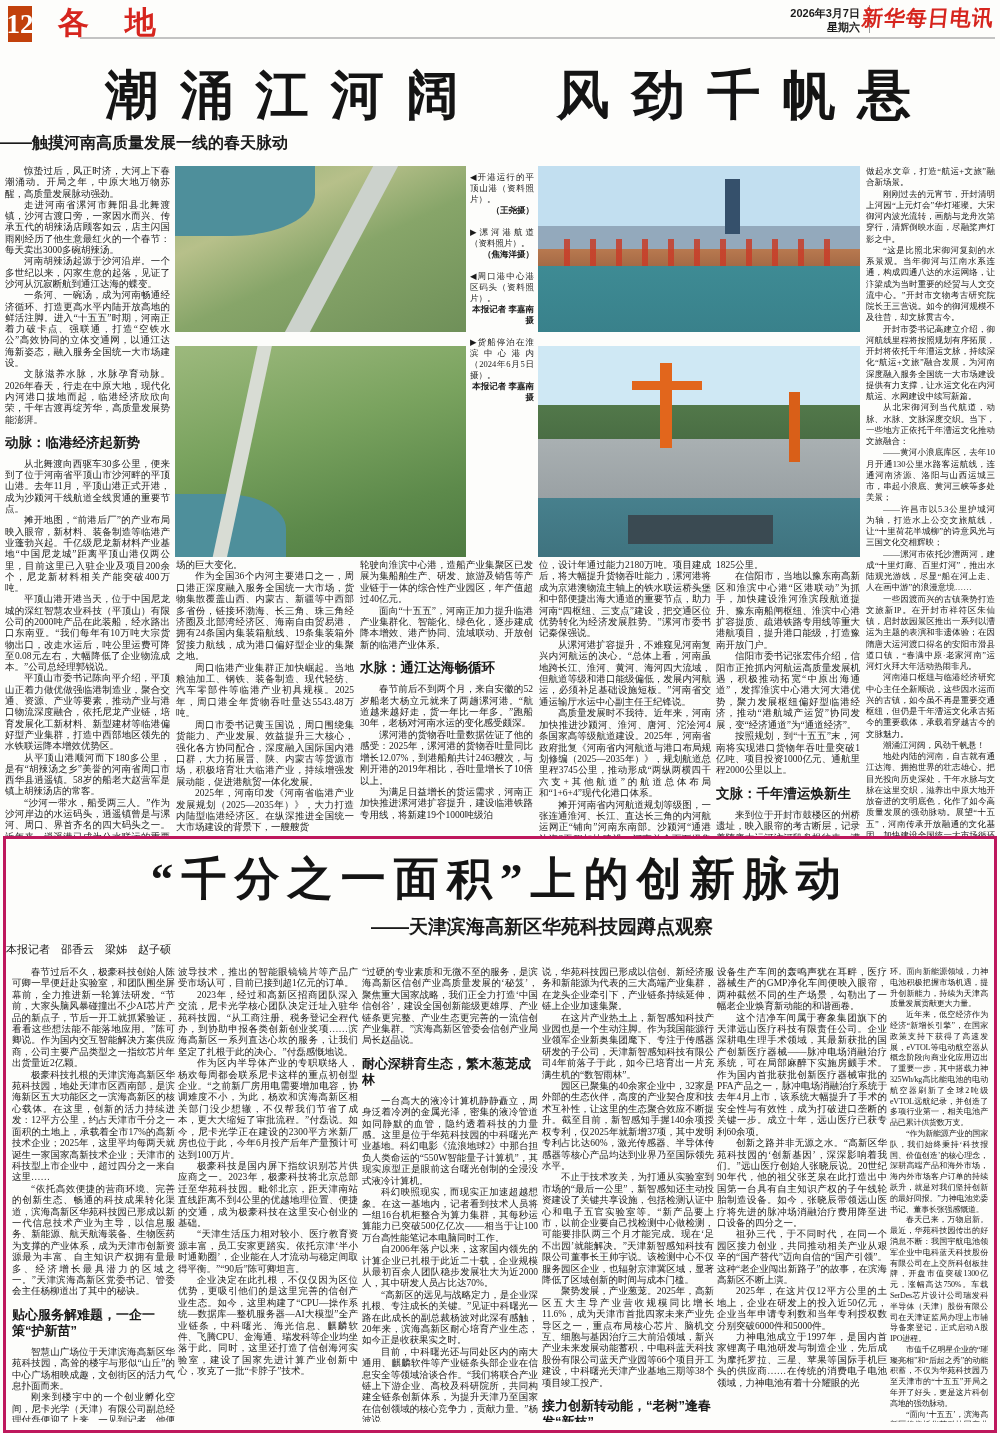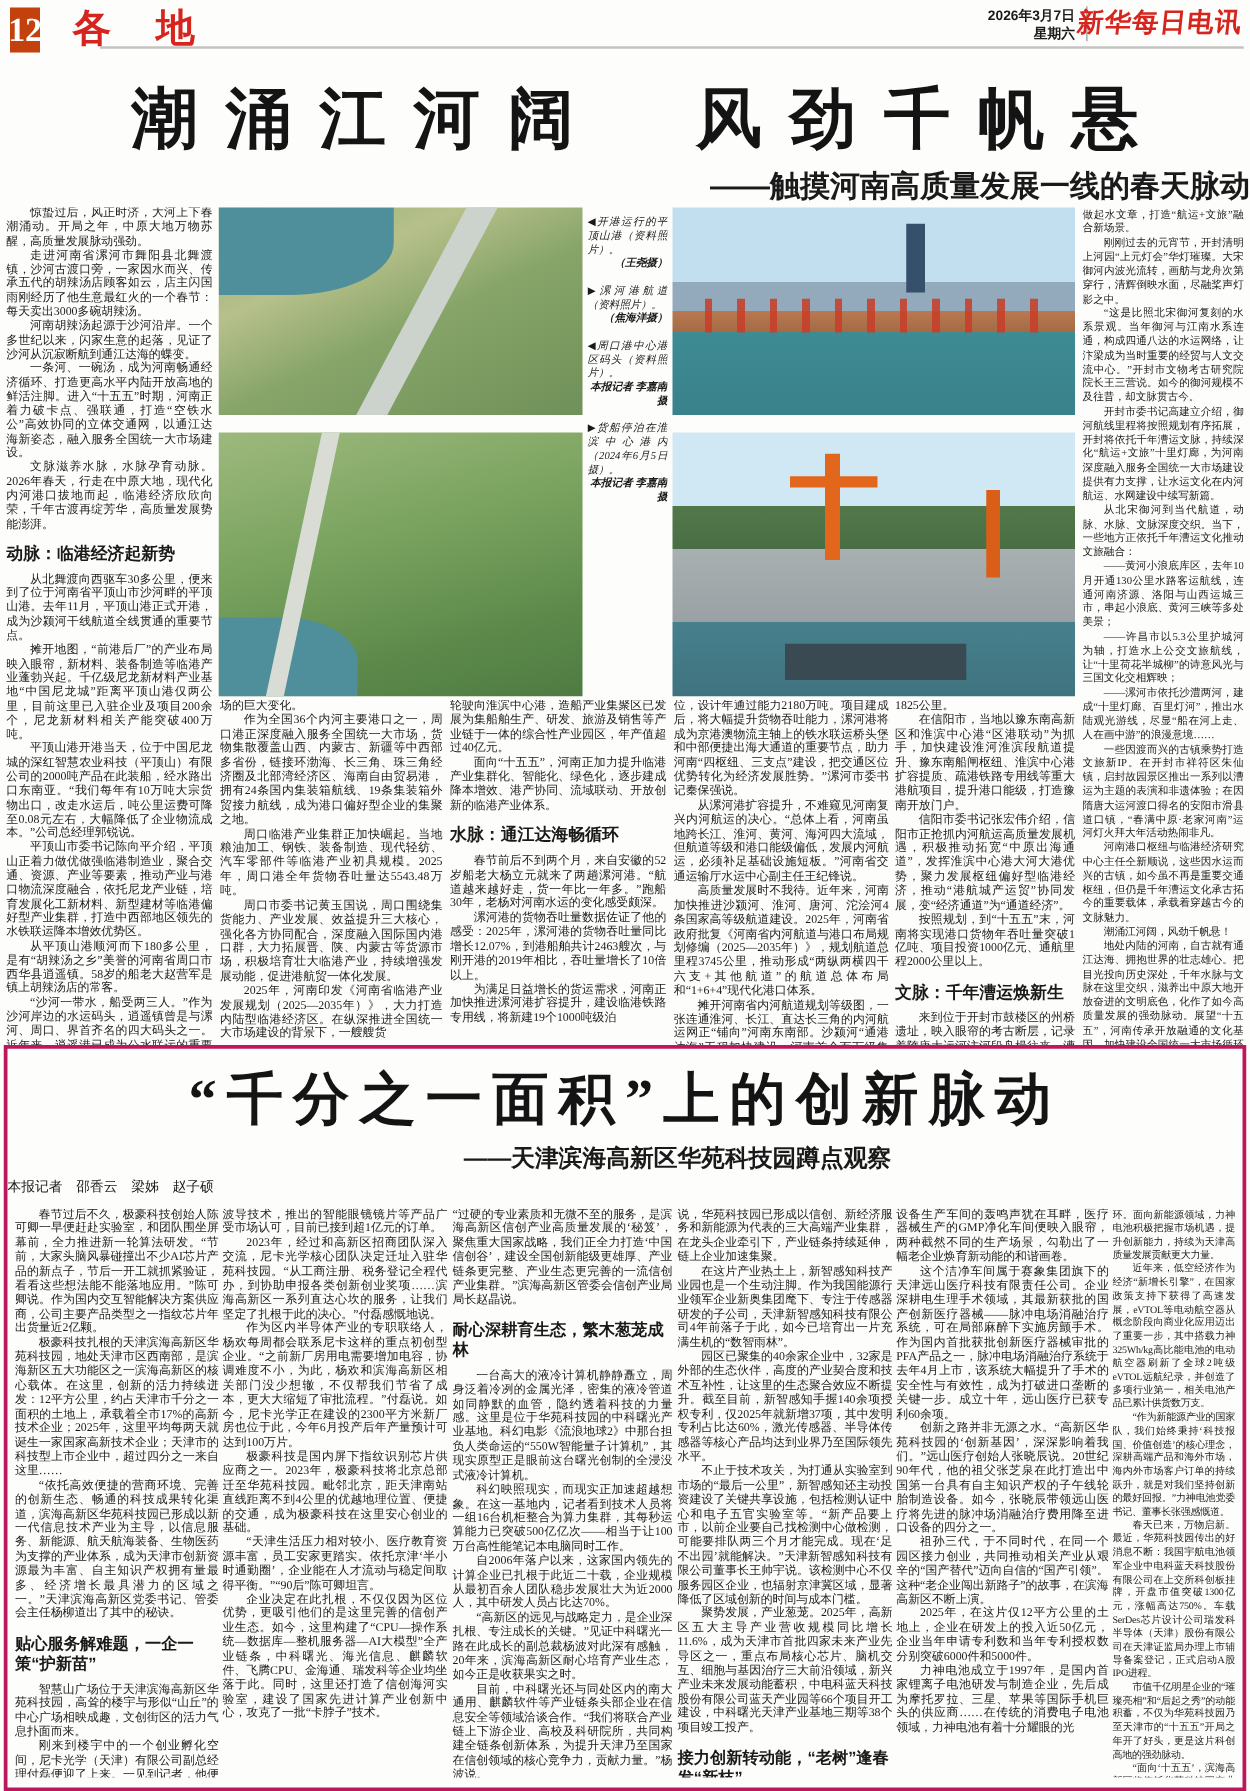--- a/index.html
+++ b/index.html
@@ -13,21 +13,21 @@
            font-size:31px;letter-spacing:14px;font-family:"Liberation Serif",serif;}
   .header-rule{position:absolute;left:80px;top:37px;width:915px;height:2px;background:#c3c3c3;}
   .dateblock{position:absolute;right:140px;top:6px;text-align:right;font-size:11px;
            font-weight:bold;line-height:14px;font-family:"Liberation Sans",sans-serif;}
   .header-divider{position:absolute;right:130px;top:5px;width:1px;height:28px;background:#999;}
   .masthead{position:absolute;right:6px;top:4px;color:#d6251e;font-weight:bold;font-size:21px;
            transform:skewX(-6deg);letter-spacing:1px;font-family:"Liberation Serif",serif;}
   
   .a1-headline{position:absolute;left:0;top:60px;width:1000px;text-align:center;font-size:53px;
            font-weight:bold;letter-spacing:0.42em;white-space:nowrap;color:#141414;margin-left:19px;}
-  .a1-subtitle{position:absolute;left:0;top:133px;width:1000px;text-align:right;font-size:24px;
+  .a1-subtitle{position:absolute;left:0;top:133px;width:1000px;text-align:left;font-size:16px;
            font-weight:bold;font-family:"Liberation Sans",sans-serif;}
   .col{position:absolute;overflow:hidden;text-align:justify;font-size:9.5px;line-height:11.4px;}
   .col p{margin:0;}
   .col .para{text-indent:2em;}
   .col .cont{text-indent:0;}
   .col .subhead{font-family:"Liberation Sans",sans-serif;font-weight:bold;font-size:13.5px;
            line-height:16px;text-align:left;text-indent:0;margin:9px 0 8px 0;}
   #a1c1{left:5px;top:166px;width:165px;height:680px;line-height:11.3px;}
   #a1c2{left:176px;top:560px;width:178px;height:285px;}
   #a1c3{left:360px;top:560px;width:173px;height:285px;}
@@ -56,21 +56,21 @@
          background:repeating-linear-gradient(90deg,rgba(200,60,40,.85) 0 6px,rgba(200,60,40,0) 6px 26px);}
   .ph-br{left:538px;top:346px;width:322px;height:211px;
          background:linear-gradient(to bottom,#cfe8f4 0%,#cfe8f4 28%,#52784a 28%,#4a6e44 44%,
          #a9b0b2 44%,#9aa1a4 72%,#47808d 72%,#3f737f 100%);}
   .ph-br .crane1{position:absolute;left:38%;top:8%;width:12px;height:85px;background:#e2661c;}
   .ph-br .crane1:after{content:"";position:absolute;left:-28px;top:18px;width:70px;height:9px;background:#e2661c;}
   .ph-br .crane2{position:absolute;left:78%;top:22%;width:11px;height:70px;background:#d95f18;}
   .ph-br .ship{position:absolute;left:28%;bottom:6%;width:45%;height:14%;background:#3a4a52;}
   .cap-col{left:470px;top:172px;width:64px;height:382px;font-size:8.5px;line-height:11px;
          text-align:justify;position:absolute;overflow:hidden;}
-  .cap-col p{margin:0;font-style:italic;}
+  .cap-col p{margin:0;}
   .cap-col .cap{margin-top:11px;}
   .cap-col .cap:first-child{margin-top:0;}
   .cap-col .credit{font-weight:bold;text-align:right;font-family:"Liberation Sans",sans-serif;}
   
   .a2-box{position:absolute;left:3px;top:836px;width:988px;height:591px;background:#fdfdfb;
          border:3px solid #be185d;}
   .a2-headline{position:absolute;left:0;top:10px;width:100%;text-align:center;font-size:45px;
          font-weight:bold;letter-spacing:0.18em;white-space:nowrap;color:#141414;}
   .a2-subtitle{position:absolute;left:0;top:75px;width:100%;text-align:center;font-size:19px;
          font-weight:bold;font-family:"Liberation Sans",sans-serif;padding-left:42px;}
@@ -171,21 +171,21 @@
       <p class="para">在信阳市，当地以豫东南高新区和淮滨中心港“区港联动”为抓手，加快建设淮河淮滨段航道提升、豫东南船闸枢纽、淮滨中心港扩容提质、疏港铁路专用线等重大港航项目，提升港口能级，打造豫南开放门户。</p>
       <p class="para">信阳市委书记张宏伟介绍，信阳市正抢抓内河航运高质量发展机遇，积极推动拓宽“中原出海通道”，发挥淮滨中心港大河大港优势，聚力发展枢纽偏好型临港经济，推动“港航城产运贸”协同发展，变“经济通道”为“通道经济”。</p>
       <p class="para">按照规划，到“十五五”末，河南将实现港口货物年吞吐量突破1亿吨、项目投资1000亿元、通航里程2000公里以上。</p>
       <p class="subhead">文脉：千年漕运焕新生</p>
       <p class="para">来到位于开封市鼓楼区的州桥遗址，映入眼帘的考古断层，记录着隋唐大运河汴河段舟楫往来、漕运通达的盛景，吸引游客打卡拍照。</p>
     </div>
   <div class="col" id="a1c6">
       <p class="cont">做起水文章，打造“航运+文旅”融合新场景。</p>
       <p class="para">刚刚过去的元宵节，开封清明上河园“上元灯会”华灯璀璨。大宋御河内波光流转，画舫与龙舟次第穿行，清辉倒映水面，尽融桨声灯影之中。</p>
       <p class="para">“这是比照北宋御河复刻的水系景观。当年御河与江南水系连通，构成四通八达的水运网络，让汴梁成为当时重要的经贸与人文交流中心。”开封市文物考古研究院院长王三营说。如今的御河规模不及往昔，却文脉贯古今。</p>
-      <p class="para">开封市委书记高建立介绍，御河航线里程将按照规划有序拓展，开封将依托千年漕运文脉，持续深化“航运+文旅”十里灯廊，为河南深度融入服务全国统一大市场建设提供有力支撑，让水运文化在内河航运、水网建设中续写新篇。</p>
+      <p class="para">开封市委书记高建立介绍，御河航线里程将按照规划有序拓展，开封将依托千年漕运文脉，持续深化“航运+文旅”融合发展，为河南深度融入服务全国统一大市场建设提供有力支撑，让水运文化在内河航运、水网建设中续写新篇。</p>
       <p class="para">从北宋御河到当代航道，动脉、水脉、文脉深度交织。当下，一些地方正依托千年漕运文化推动文旅融合：</p>
       <p class="para">——黄河小浪底库区，去年10月开通130公里水路客运航线，连通河南济源、洛阳与山西运城三市，串起小浪底、黄河三峡等多处美景；</p>
       <p class="para">——许昌市以5.3公里护城河为轴，打造水上公交文旅航线，让“十里荷花半城柳”的诗意风光与三国文化交相辉映；</p>
       <p class="para">——漯河市依托沙澧两河，建成“十里灯廊、百里灯河”，推出水陆观光游线，尽显“船在河上走、人在画中游”的浪漫意境……</p>
       <p class="para">一些因渡而兴的古镇乘势打造文旅新IP。在开封市祥符区朱仙镇，启封故园景区推出一系列以漕运为主题的表演和非遗体验；在因隋唐大运河渡口得名的安阳市滑县道口镇，“春满中原·老家河南”运河灯火拜大年活动热闹非凡。</p>
       <p class="para">河南港口枢纽与临港经济研究中心主任仝新顺说，这些因水运而兴的古镇，如今虽不再是重要交通枢纽，但仍是千年漕运文化承古拓今的重要载体，承载着穿越古今的文脉魅力。</p>
       <p class="para">潮涌江河阔，风劲千帆悬！</p>
       <p class="para">地处内陆的河南，自古就有通江达海、拥抱世界的壮志雄心。把目光投向历史深处，千年水脉与文脉在这里交织，滋养出中原大地开放奋进的文明底色，化作了如今高质量发展的强劲脉动。展望“十五五”，河南传承开放融通的文化基因，加快建设全国统一大市场循环枢纽、打造国内国际市场双循环支点，正绘成中原儿女逐梦新征程的时代风华。</p>
     </div>
 

